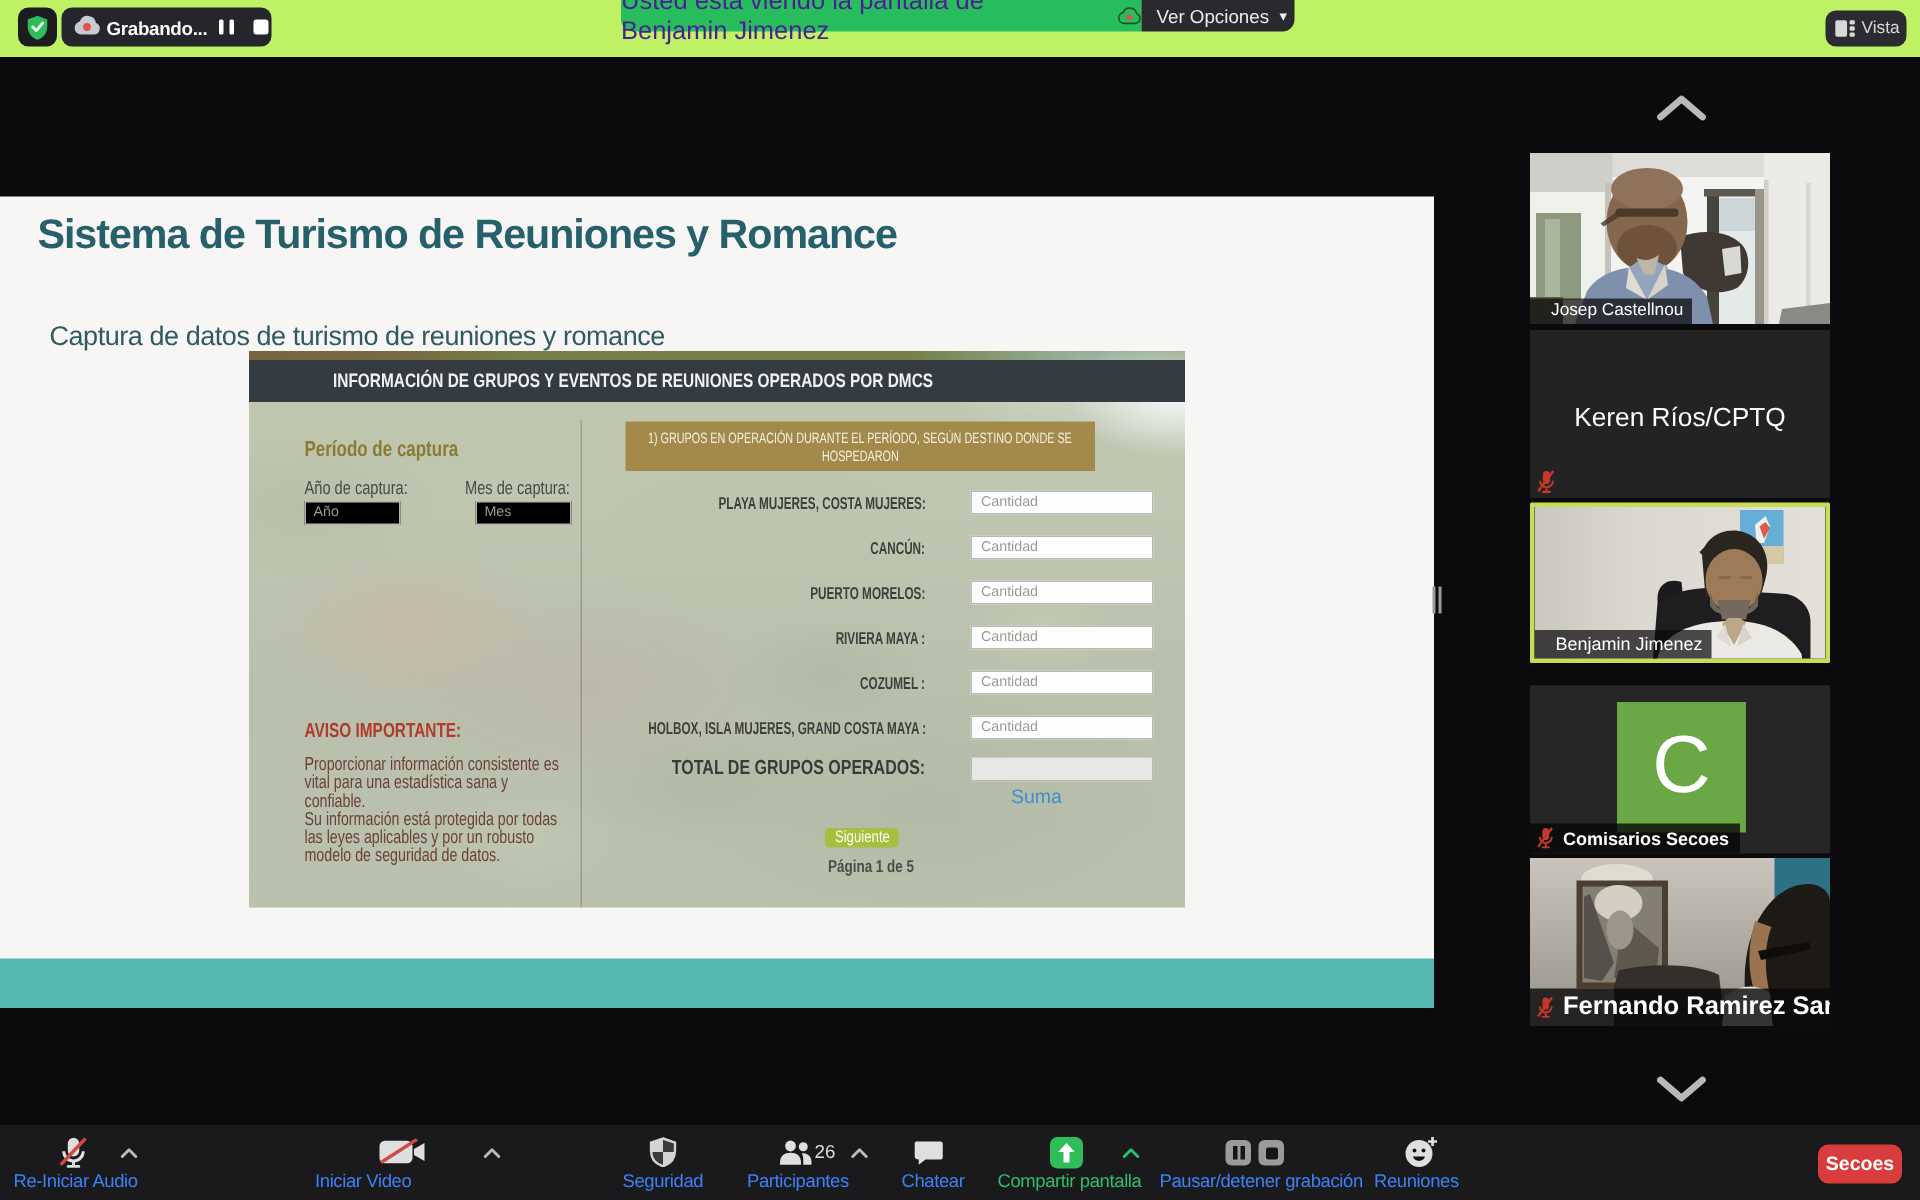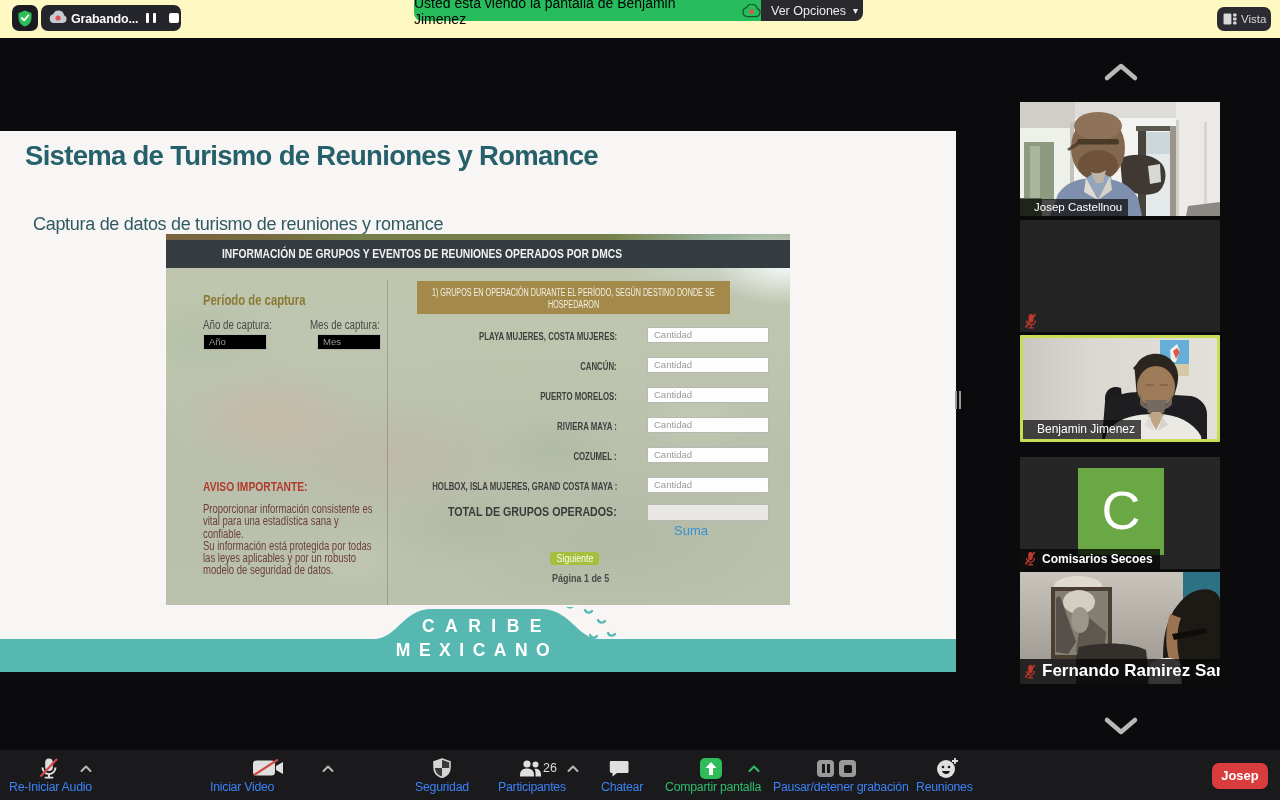--- a/index.html
+++ b/index.html
@@ -2,32 +2,32 @@
 <html><head>
 <meta charset="utf-8">
 <style>
 * { margin:0; padding:0; box-sizing:border-box; }
 html,body { width:1280px; height:800px; background:#0b0b0d; overflow:hidden;
   font-family:"Liberation Sans", sans-serif; }
 .abs { position:absolute; }
 #root { position:relative; width:1280px; height:800px; background:#0b0b0d; }
 
 
-#topbar { position:absolute; left:0; top:0; width:1280px; height:38px; background:#fef9c3; }
+#topbar { position:absolute; left:0; top:0; width:1280px; height:38px; background:#bef264; }
 #shieldbtn { position:absolute; left:12px; top:5px; width:26px; height:26px; background:#1c1c20; border-radius:7px; }
 #recpill { position:absolute; left:41px; top:5px; width:140px; height:26px; background:#25252c; border-radius:7px; color:#fff; }
 #rectext { position:absolute; left:30px; top:6.5px; font-size:12.5px; font-weight:bold; color:#fafafa; letter-spacing:-0.2px; }
 .pausebars { position:absolute; left:105px; top:8px; width:10px; height:10px; }
 .pausebars i { position:absolute; top:0; width:3.2px; height:10px; background:#fff; border-radius:1px; }
 .stopsq { position:absolute; left:128px; top:8px; width:10px; height:10px; background:#fff; border-radius:2px; }
 
 
 #banner { position:absolute; left:414px; top:0; height:21px; display:flex; }
 #bannergreen { width:347px; height:21px; background:#27bd5d; border-radius:0 0 0 8px;
-  display:flex; align-items:center; justify-content:center; color:#000000; font-size:14px; }
+  display:flex; align-items:center; justify-content:center; color:#4c1d95; font-size:17px; }
 #banneropts { width:102px; height:21px; background:#2a2a2e; border-radius:0 0 8px 0;
   display:flex; align-items:center; color:#ececec; font-size:12.5px; padding-left:10px; }
 #vistabtn { position:absolute; left:1217px; top:7px; width:54px; height:24px; background:#2b2b31;
   border-radius:7px; display:flex; align-items:center; color:#d8d8d8; font-size:11.5px; }
 
 
 #slide { position:absolute; left:0; top:131px; width:956px; height:541px; background:#f7f6f4; overflow:hidden; }
 #slidetitle { position:absolute; left:25px; top:9px; font-size:27.5px; font-weight:bold; color:#26606a; letter-spacing:-0.7px; }
 #slidesub { position:absolute; left:33px; top:83px; font-size:18px; color:#305a62; letter-spacing:-0.3px; }
 
@@ -177,39 +177,20 @@
       <div id="totallabel">TOTAL DE GRUPOS OPERADOS:</div>
       <div id="totalbox"></div>
       <div id="suma">Suma</div>
       <div id="siguiente"><span>Siguiente</span></div>
       <div id="pagina">Página 1 de 5</div>
       <div id="aviso">AVISO IMPORTANTE:</div>
       <div id="avisotext">Proporcionar información consistente es<br>vital para una estadística sana y<br>confiable.<br>Su información está protegida por todas<br>las leyes aplicables y por un robusto<br>modelo de seguridad de datos.</div>
     </div>
 
     <div id="tealband"></div>
-    <div id="caribe">
-      <svg width="956" height="65" viewBox="0 0 956 65">
-        <path d="M0,32 L373,32 C398,32 402,2 432,2 L540,2 C572,2 576,32 600,32 L956,32 L956,65 L0,65 Z" fill="#57b8b2"></path>
-        <g fill="none" stroke="#57b8b2" stroke-width="2.3" stroke-linecap="round">
-          <path d="M566,-3 a4,4 0 0 0 7,2"></path>
-          <path d="M585,3 a4,4 0 0 0 7,1"></path>
-          <path d="M598,13 a4,4 0 0 0 7,1"></path>
-          <path d="M608,26 a4,4 0 0 0 7,1"></path>
-          <path d="M614,40 a4,4 0 0 0 7,1"></path>
-          <path d="M590,28 a4,4 0 0 0 7,1"></path>
-          <path d="M580,43 a4,4 0 0 0 6,2"></path>
-          <path d="M621,53 a4,4 0 0 0 6,1"></path>
-        </g>
-        <g fill="#ffffff" font-family="Liberation Sans, sans-serif" font-weight="bold">
-          <text x="487" y="25" font-size="17.5" letter-spacing="10.5" text-anchor="middle">CARIBE</text>
-          <text x="477" y="49" font-size="17.5" letter-spacing="8.5" text-anchor="middle">MEXICANO</text>
-        </g>
-      </svg>
-    </div>
   </div>
 
   <div id="handle1"></div>
     <div id="handle2"></div>
 
   <svg class="abs" style="left:1103px; top:60px;" width="36" height="24" viewBox="0 0 36 24">
     <path d="M4,18 L18,6 L32,18" fill="none" stroke="#b9b9b9" stroke-width="4.5" stroke-linejoin="round" stroke-linecap="round"></path>
   </svg>
   <svg class="abs" style="left:1103px; top:714px;" width="36" height="24" viewBox="0 0 36 24">
     <path d="M4,6 L18,18 L32,6" fill="none" stroke="#b9b9b9" stroke-width="4.5" stroke-linejoin="round" stroke-linecap="round"></path>
@@ -244,20 +225,21 @@
       <path d="M30,114 L38,92 C48,78 62,76 78,76 C96,76 110,82 118,96 L122,114 Z" fill="#7e90ae"></path>
       <path d="M64,78 L78,100 L92,76 L84,72 L72,72 Z" fill="#93a4bd"></path>
       <path d="M66,76 L78,98 L64,90 Z" fill="#e0dcd2"></path>
       <path d="M90,74 L78,98 L92,88 Z" fill="#d5d2c8"></path>
       <path d="M71,70 L76,81 L83,81 L86,68 C80,72 76,72 71,70 Z" fill="#bdb5a6"></path>
     </svg>
     <div class="namelabel">Josep Castellnou</div>
   </div>
 
   <div class="tile" id="tile2">
+    <div id="keren">Keren Ríos/CPTQ</div>
     <svg class="abs" style="left:4px; bottom:3px;" width="14" height="16" viewBox="0 0 14 16">
       <g fill="#c0392b">
         <rect x="4.6" y="1" width="4.8" height="8.6" rx="2.4"></rect>
         <path d="M2,7.5 a5,5 0 0 0 10,0 l-1.4,0 a3.6,3.6 0 0 1 -7.2,0 Z"></path>
         <rect x="6.3" y="12.5" width="1.5" height="2"></rect>
         <rect x="4" y="14.2" width="6" height="1.4" rx="0.7"></rect>
       </g>
       <line x1="1.5" y1="14.5" x2="11.5" y2="1" stroke="#c0392b" stroke-width="1.6"></line>
     </svg>
   </div>
@@ -423,16 +405,16 @@
     <div class="tlabel" style="left:773px;">Pausar/detener grabación</div>
 
     <svg class="abs" style="left:936px; top:7px;" width="23" height="22" viewBox="0 0 23 22">
       <circle cx="10" cy="12" r="9" fill="#dfdfdf"></circle>
       <circle cx="7" cy="10" r="1.3" fill="#161618"></circle>
       <circle cx="13" cy="10" r="1.3" fill="#161618"></circle>
       <path d="M6,14 a4.2,4.2 0 0 0 8,0 Z" fill="#161618"></path>
       <path d="M19,1 L19,7 M16,4 L22,4" stroke="#dfdfdf" stroke-width="1.8"></path>
     </svg>
     <div class="tlabel" style="left:916px;">Reuniones</div>
-    <div id="salir">Josep</div>
+    <div id="salir">Secoes</div>
   </div>
 
 </div>
 
 </body></html>

